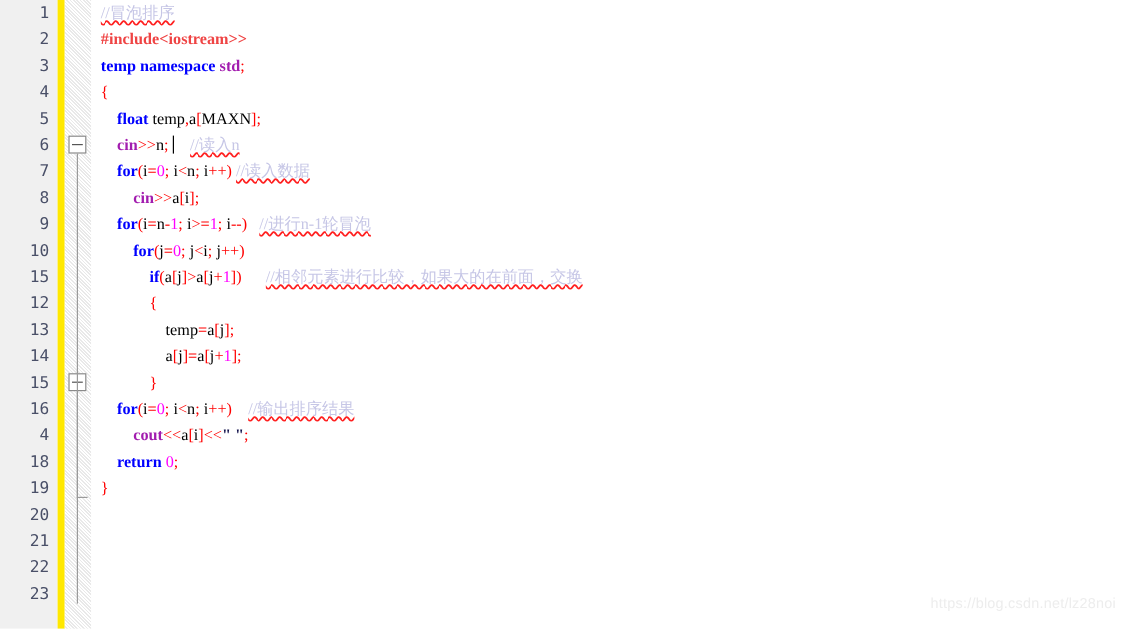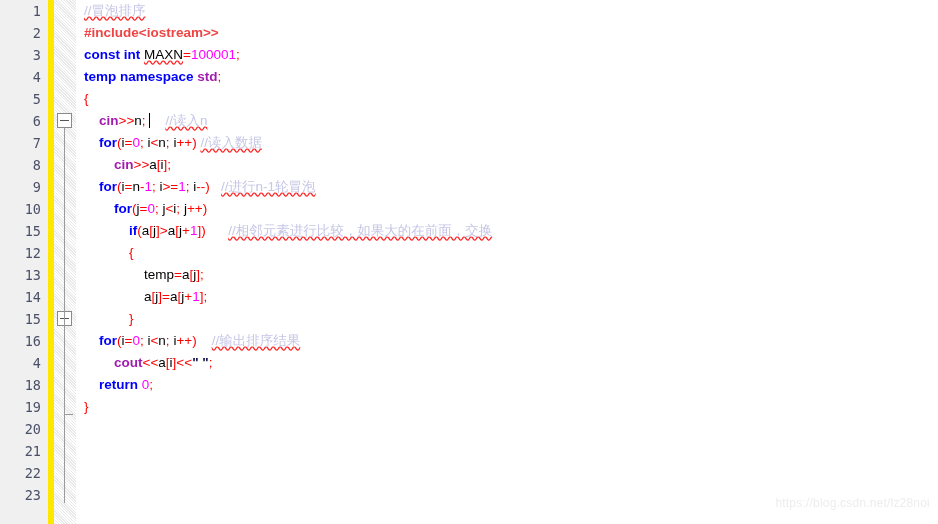--- a/index.html
+++ b/index.html
@@ -82,21 +82,21 @@
   .codearea{
     flex:1 1 auto;
     position:relative;
     background:#ffffff;
     overflow:hidden;
   }
   .cline{
     height:22px;line-height:22px;
     white-space:pre;
     font-size:13.5px;
-    font-family:Liberation Sans, sans-serif;
+    font-family:Liberation Serif, serif;
     padding-left:8px;
     box-sizing:border-box;
     color:#000000;
   }
 
   
   .kw   {color:#0000ff;font-weight:bold;}
   .pre  {color:#ef4444;font-weight:bold;}
   .strm {color:#a21caf;font-weight:bold;}
   .num  {color:#ff00ff;}
@@ -166,23 +166,23 @@
       <div class="foldbox" style="top: 113px;"></div>
       <div class="foldbox" style="top: 311px;"></div>
       <div class="foldend" style="top: 414px;"></div>
       <div class="foldline" style="top: 128px; height: 375px;"></div>
       <div class="foldline" style="top: 326px; height: 89px;"></div>
     </div>
 
   <div class="codearea">
       <div class="cline"><span class="cmt sq">//冒泡排序</span></div>
       <div class="cline"><span class="pre">#include&lt;iostream&gt;&gt;</span></div>
-      <div class="cline"><span class="kw">const</span><span class="id"> </span><span class="kw">int</span><span class="id"> </span><span class="id sq">MAXN</span><span class="op">=</span><span class="num">100001</span><span class="op">;</span></div>
       <div class="cline"><span class="kw">temp</span><span class="id"> </span><span class="kw">namespace</span><span class="id"> </span><span class="strm">std</span><span class="op">;</span></div>
       <div class="cline"><span class="op">{</span></div>
+      <div class="cline"><span class="id">    </span><span class="kw">float</span><span class="id"> </span><span class="id">temp</span><span class="op">,</span><span class="id">a</span><span class="op">[</span><span class="id">MAXN</span><span class="op">]</span><span class="op">;</span></div>
       <div class="cline"><span class="id">    </span><span class="strm">cin</span><span class="op">&gt;&gt;</span><span class="id">n</span><span class="op">;</span><span class="id"> </span><span class="caret"></span><span class="id">    </span><span class="cmt sq">//读入n</span></div>
       <div class="cline"><span class="id">    </span><span class="kw">for</span><span class="op">(</span><span class="id">i</span><span class="op">=</span><span class="num">0</span><span class="op">;</span><span class="id"> </span><span class="id">i</span><span class="op">&lt;</span><span class="id">n</span><span class="op">;</span><span class="id"> </span><span class="id">i</span><span class="op">++</span><span class="op">)</span><span class="id"> </span><span class="cmt sq">//读入数据</span></div>
       <div class="cline"><span class="id">        </span><span class="strm">cin</span><span class="op">&gt;&gt;</span><span class="id">a</span><span class="op">[</span><span class="id">i</span><span class="op">]</span><span class="op">;</span></div>
       <div class="cline"><span class="id">    </span><span class="kw">for</span><span class="op">(</span><span class="id">i</span><span class="op">=</span><span class="id">n</span><span class="op">-</span><span class="num">1</span><span class="op">;</span><span class="id"> </span><span class="id">i</span><span class="op">&gt;=</span><span class="num">1</span><span class="op">;</span><span class="id"> </span><span class="id">i</span><span class="op">--</span><span class="op">)</span><span class="id">   </span><span class="cmt sq">//进行n-1轮冒泡</span></div>
       <div class="cline"><span class="id">        </span><span class="kw">for</span><span class="op">(</span><span class="id">j</span><span class="op">=</span><span class="num">0</span><span class="op">;</span><span class="id"> </span><span class="id">j</span><span class="op">&lt;</span><span class="id">i</span><span class="op">;</span><span class="id"> </span><span class="id">j</span><span class="op">++</span><span class="op">)</span></div>
       <div class="cline"><span class="id">            </span><span class="kw">if</span><span class="op">(</span><span class="id">a</span><span class="op">[</span><span class="id">j</span><span class="op">]</span><span class="op">&gt;</span><span class="id">a</span><span class="op">[</span><span class="id">j</span><span class="op">+</span><span class="num">1</span><span class="op">]</span><span class="op">)</span><span class="id">      </span><span class="cmt sq">//相邻元素进行比较，如果大的在前面，交换</span></div>
       <div class="cline"><span class="id">            </span><span class="op">{</span></div>
       <div class="cline"><span class="id">                </span><span class="id">temp</span><span class="op">=</span><span class="id">a</span><span class="op">[</span><span class="id">j</span><span class="op">]</span><span class="op">;</span></div>
       <div class="cline"><span class="id">                </span><span class="id">a</span><span class="op">[</span><span class="id">j</span><span class="op">]</span><span class="op">=</span><span class="id">a</span><span class="op">[</span><span class="id">j</span><span class="op">+</span><span class="num">1</span><span class="op">]</span><span class="op">;</span></div>
       <div class="cline"><span class="id">            </span><span class="op">}</span></div>

